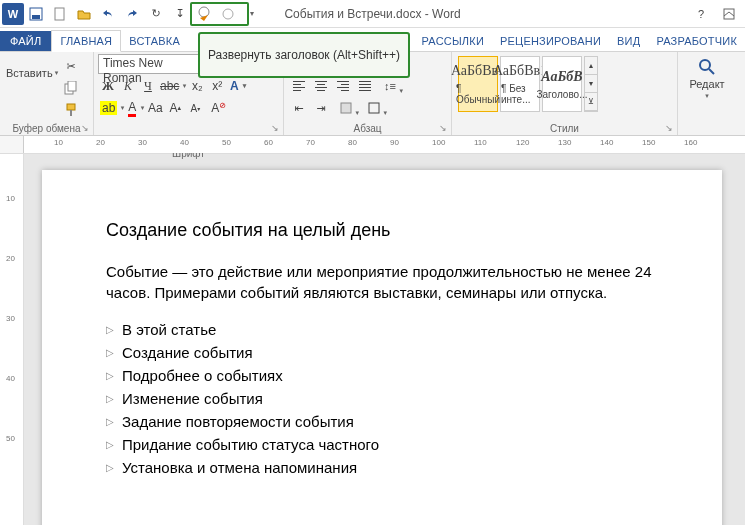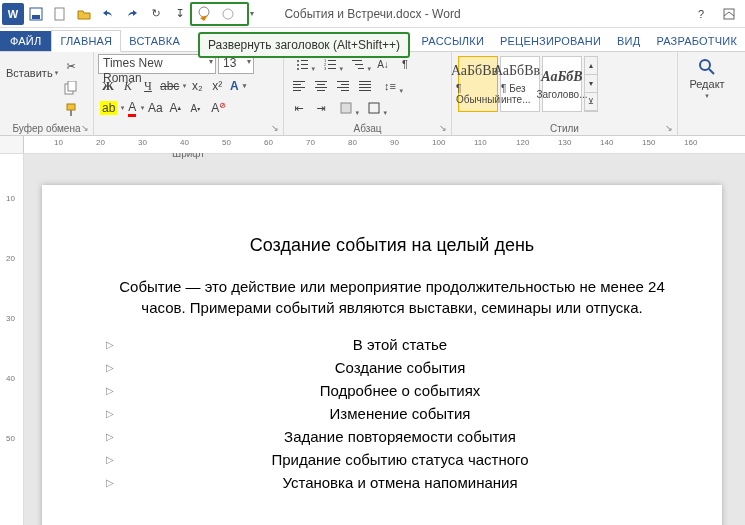--- a/index.html
+++ b/index.html
@@ -14,21 +14,21 @@
 .title-right { margin-left: auto; display: flex; gap: 4px; padding-right: 4px; }
 .highlight-box { border: 2px solid #2e8b2e; border-radius: 2px; position: absolute; left: 190px; top: 2px; width: 59px; height: 24px; pointer-events: none; }
 
 
 .tabs { display: flex; align-items: flex-end; height: 24px; background: #fff; border-bottom: 1px solid #d4d4d4; font-size: 11px; }
 .tab { padding: 4px 8px; cursor: pointer; color: #2b579a; letter-spacing: 0.2px; }
 .tab.file { background: #2b579a; color: #fff; padding: 4px 10px; }
 .tab.active { border: 1px solid #d4d4d4; border-bottom: 1px solid #fff; background: #fff; color: #2b579a; margin-bottom: -1px; }
 
 
-.tooltip-box { position: absolute; left: 198px; top: 32px; background: #f4f8f2; border: 2px solid #2e8b2e; border-radius: 3px; padding: 4px 8px; font-size: 12px; color: #333; z-index: 100; }
+.tooltip-box { position: absolute; left: 198px; top: 32px; background: #f4f8f2; border: 2px solid #2e8b2e; border-radius: 3px; padding: 14px 8px; font-size: 12px; color: #333; z-index: 100; }
 
 
 .ribbon { height: 84px; background: #f3f3f3; border-bottom: 1px solid #cfcfcf; display: flex; font-size: 11px; }
 .group { border-right: 1px solid #d8d8d8; display: flex; flex-direction: column; position: relative; padding: 2px 4px 0 4px; }
 .group-body { flex: 1; display: flex; align-items: flex-start; gap: 2px; }
 .group-label { text-align: center; font-size: 10px; color: #666; padding: 2px 0 1px 0; position: relative; }
 .group-launcher { position: absolute; right: 2px; bottom: 2px; width: 10px; height: 10px; font-size: 9px; color: #888; }
 
 
 .paste-btn { display: flex; flex-direction: row; align-items: center; width: 54px; gap: 2px; padding-top: 4px; }
@@ -68,21 +68,21 @@
 
 .ruler-area { display: flex; height: 18px; background: #f6f6f6; border-bottom: 1px solid #ddd; }
 .ruler-corner { width: 24px; border-right: 1px solid #ccc; }
 .ruler-h { flex: 1; position: relative; background: #fff; font-size: 8px; color: #777; overflow: hidden; }
 .ruler-h .tick { position: absolute; top: 2px; }
 
 
 .doc-area { display: flex; height: calc(525px - 28px - 24px - 84px - 18px); background: #e7e7e7; }
 .vruler { width: 24px; background: #fff; border-right: 1px solid #ddd; position: relative; font-size: 8px; color: #777; }
 .vruler .vtick { position: absolute; left: 6px; }
-.page-wrap { flex: 1; overflow: auto; padding: 31px 0 0 18px; text-align: center; }
+.page-wrap { flex: 1; overflow: auto; padding: 16px 0 0 18px; }
 .page { width: 680px; min-height: 500px; background: #fff; box-shadow: 0 0 6px rgba(0,0,0,0.25); padding: 48px 44px 40px 64px; font-family: "Times New Roman", serif; font-size: 15px; color: #000; line-height: 1.4; }
 .page h2 { font-size: 18px; font-weight: normal; margin-bottom: 18px; }
 .page p { margin-bottom: 16px; font-size: 15px; }
 .outline-list { list-style: none; }
 .outline-list li { position: relative; padding-left: 16px; margin-bottom: 2px; font-size: 15px; }
 .outline-list li::before { content: "▷"; position: absolute; left: 0; font-size: 10px; color: #888; top: 4px; }
 
 svg { display: block; }
 </style>
 </head>

